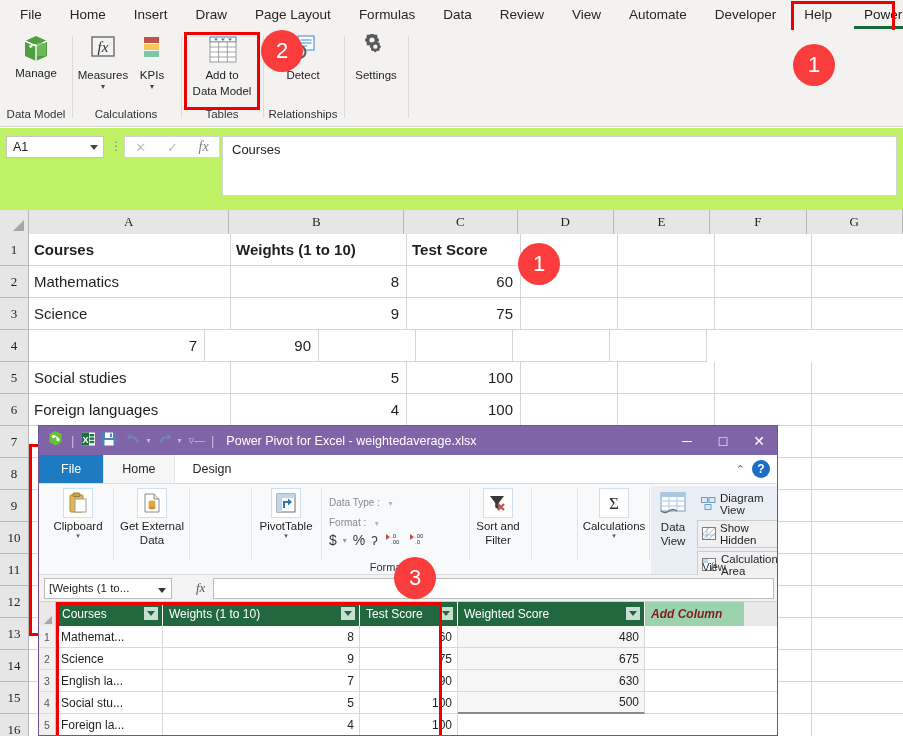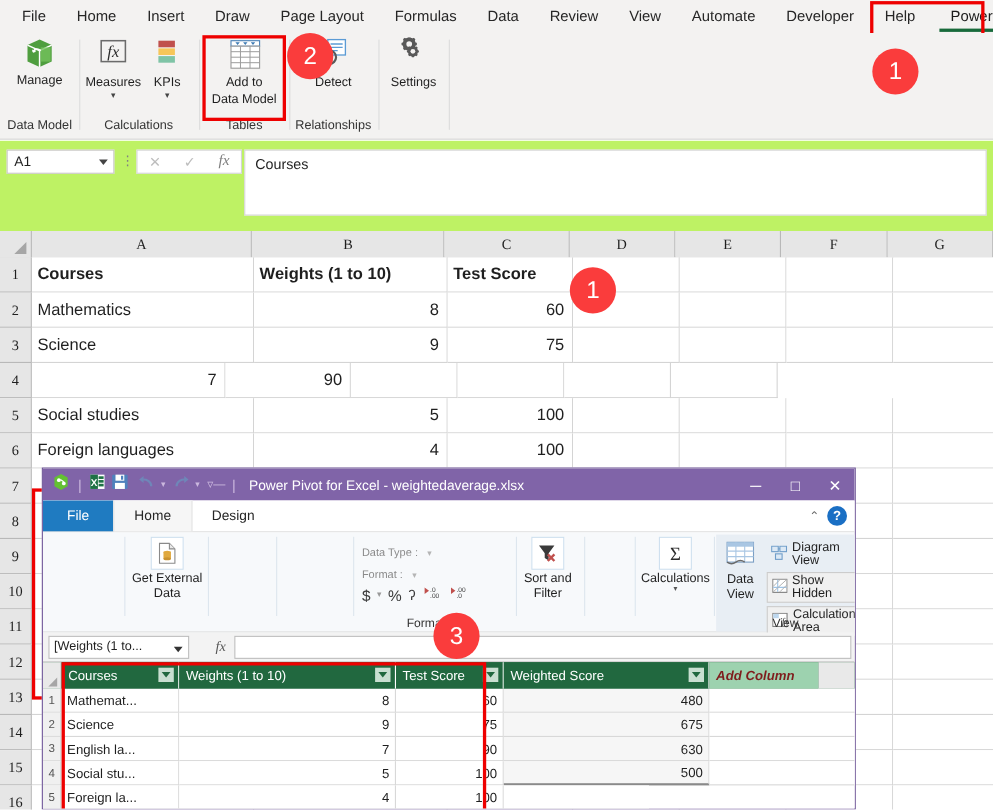--- a/index.html
+++ b/index.html
@@ -706,20 +706,33 @@
   <div id="pp-tabs">
     <div class="pptab file">File</div>
     <div class="pptab home">Home</div>
     <div class="pptab">Design</div>
     <div id="pp-collapse">⌃</div>
     <div id="pp-help">?</div>
   </div>
 
   <div id="pp-ribbon">
 
+    <div class="ppgrp" style="left:6px; width:66px;">
+      <div class="ppbtn" style="left:1px; width:64px;">
+        <span class="boxicon">
+          <svg width="20" height="22" viewBox="0 0 20 22">
+            <rect x="2" y="3" width="13" height="17" rx="1" fill="#e0b75c" stroke="#b08c2e"></rect>
+            <rect x="5" y="1" width="7" height="3.5" rx="1" fill="#c9a244" stroke="#9a7a2a"></rect>
+            <rect x="7" y="7" width="11" height="13" fill="#ffffff" stroke="#9b9b9b"></rect>
+          </svg>
+        </span>
+        <span class="cap2">Clipboard</span>
+        <span class="ar2">▾</span>
+      </div>
+    </div>
     <div class="ppsep" style="left:74px"></div>
 
     <div class="ppgrp" style="left:76px; width:72px;">
       <div class="ppbtn" style="left:2px; width:70px;">
         <span class="boxicon">
           <svg width="20" height="22" viewBox="0 0 20 22">
             <path d="M3 2 h9 l5 5 v13 h-14 z" fill="#ffffff" stroke="#8a8a8a"></path>
             <path d="M12 2 v5 h5" fill="#e8e8e8" stroke="#8a8a8a"></path>
             <ellipse cx="10" cy="10" rx="3.4" ry="1.4" fill="#e0a93f"></ellipse>
             <rect x="6.6" y="10" width="6.8" height="6" fill="#e0a93f"></rect>
@@ -727,20 +740,35 @@
           </svg>
         </span>
         <span class="cap2">Get External</span>
         <span class="cap2">Data</span>
       </div>
     </div>
     <div class="ppsep" style="left:150px"></div>
 
     <div class="ppsep" style="left:212px"></div>
 
+    <div class="ppgrp" style="left:214px; width:66px;">
+      <div class="ppbtn" style="left:0px; width:66px;">
+        <span class="boxicon">
+          <svg width="22" height="22" viewBox="0 0 22 22">
+            <rect x="2" y="2" width="18" height="18" fill="#ffffff" stroke="#6f6f6f"></rect>
+            <rect x="2" y="2" width="18" height="4" fill="#bdd7ee"></rect>
+            <rect x="2" y="2" width="5" height="18" fill="#bdd7ee"></rect>
+            <path d="M9 16 l0 -6 l7 0" fill="none" stroke="#2e75b6" stroke-width="2"></path>
+            <path d="M13 6.5 l4 3.5 l-4 3.5 z" fill="#2e75b6"></path>
+          </svg>
+        </span>
+        <span class="cap2">PivotTable</span>
+        <span class="ar2">▾</span>
+      </div>
+    </div>
     <div class="ppsep" style="left:282px"></div>
 
     <div class="ppgrp" style="left:286px; width:142px;">
       <div style="position:absolute; left:4px; top:6px;">
         <span class="fmtlbl">Data Type :</span>
         <span style="font-size:8px; color:#b5b5b5; margin-left:4px;">▾</span>
       </div>
       <div style="position:absolute; left:4px; top:26px;">
         <span class="fmtlbl">Format :</span>
         <span style="font-size:8px; color:#b5b5b5; margin-left:4px;">▾</span>

